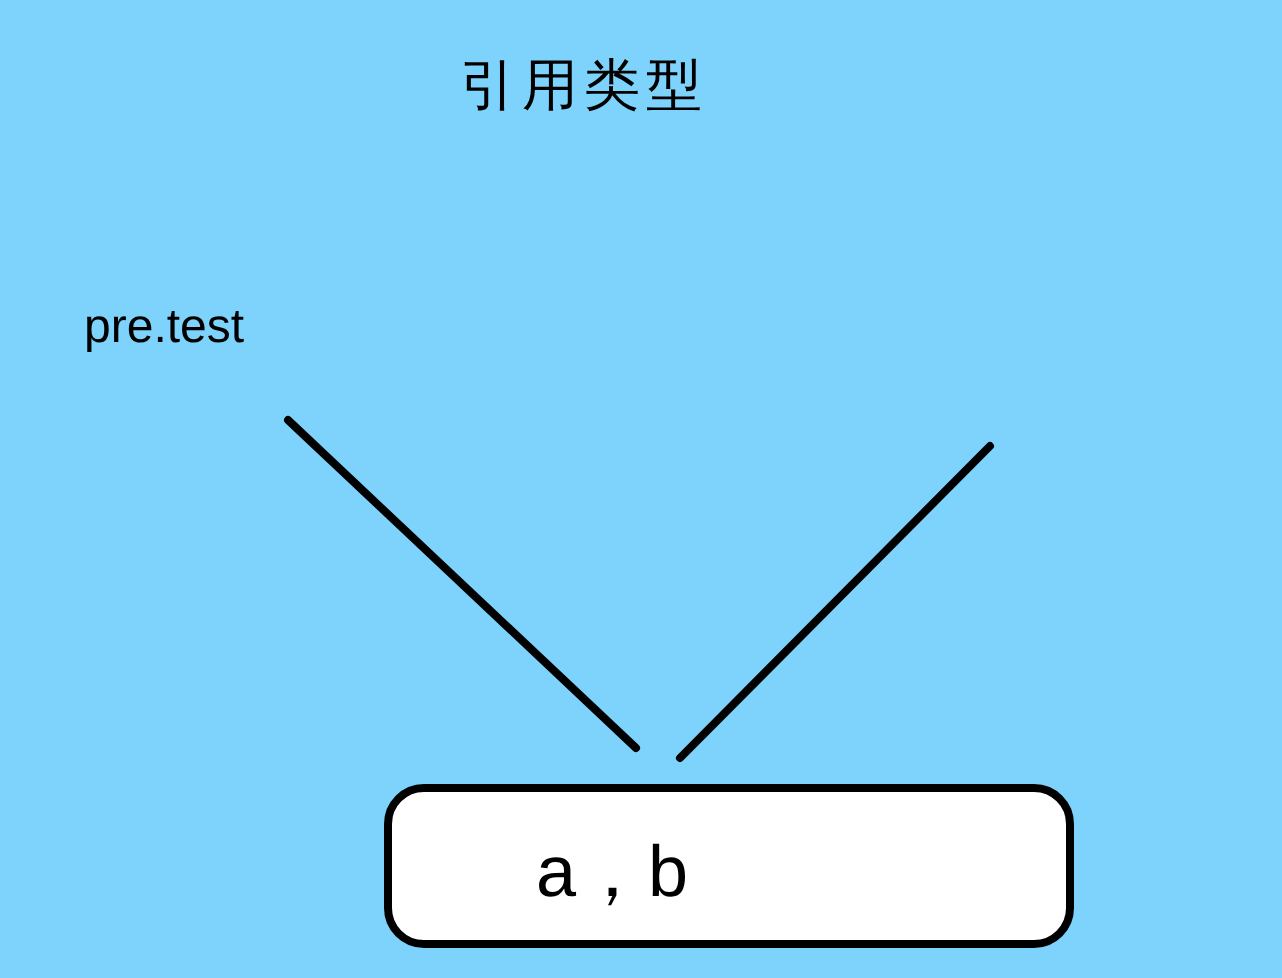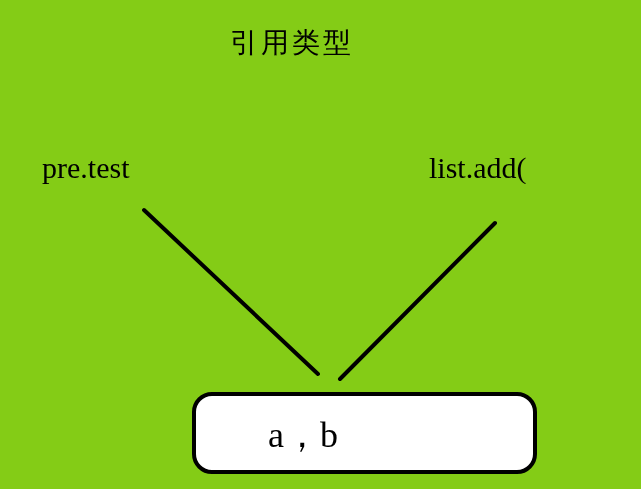--- a/index.html
+++ b/index.html
@@ -4,38 +4,38 @@
 <style>
   html, body {
     margin: 0;
     padding: 0;
     background: #ffffff;
   }
   .canvas {
     position: relative;
     width: 641px;
     height: 489px;
-    background: #84cc16;
+    background: #7dd3fc;
     overflow: hidden;
-    font-family: Liberation Serif, serif;
+    font-family: Liberation Sans, sans-serif;
     color: #000000;
   }
   .title {
     position: absolute;
     left: 230px;
     top: 28px;
     font-size: 28px;
     letter-spacing: 3px;
     white-space: nowrap;
     line-height: 1.1;
   }
   .label {
     position: absolute;
     top: 151px;
-    font-size: 30px;
+    font-size: 24px;
     white-space: nowrap;
     line-height: 1.1;
   }
   .label-left  { left: 42px; }
   .label-right { left: 429px; width: 112px; overflow: hidden; }
   .lines {
     position: absolute;
     left: 0;
     top: 0;
     width: 641px;
@@ -63,21 +63,20 @@
 </style>
 </head>
 <body>
 
 <div class="canvas">
 
   <div class="title">引用类型</div>
 
   <div class="label label-left">pre.test</div>
 
-  <div class="label label-right">list.add(</div>
 
   <svg class="lines" width="641" height="489" viewBox="0 0 641 489" xmlns="http://www.w3.org/2000/svg">
     <line x1="144" y1="210" x2="318" y2="374" stroke="#000000" stroke-width="4" stroke-linecap="round"></line>
     <line x1="495" y1="223" x2="340" y2="379" stroke="#000000" stroke-width="4" stroke-linecap="round"></line>
   </svg>
 
   <div class="args-box"></div>
 
   <div class="args-box-label">a，b</div>
 

